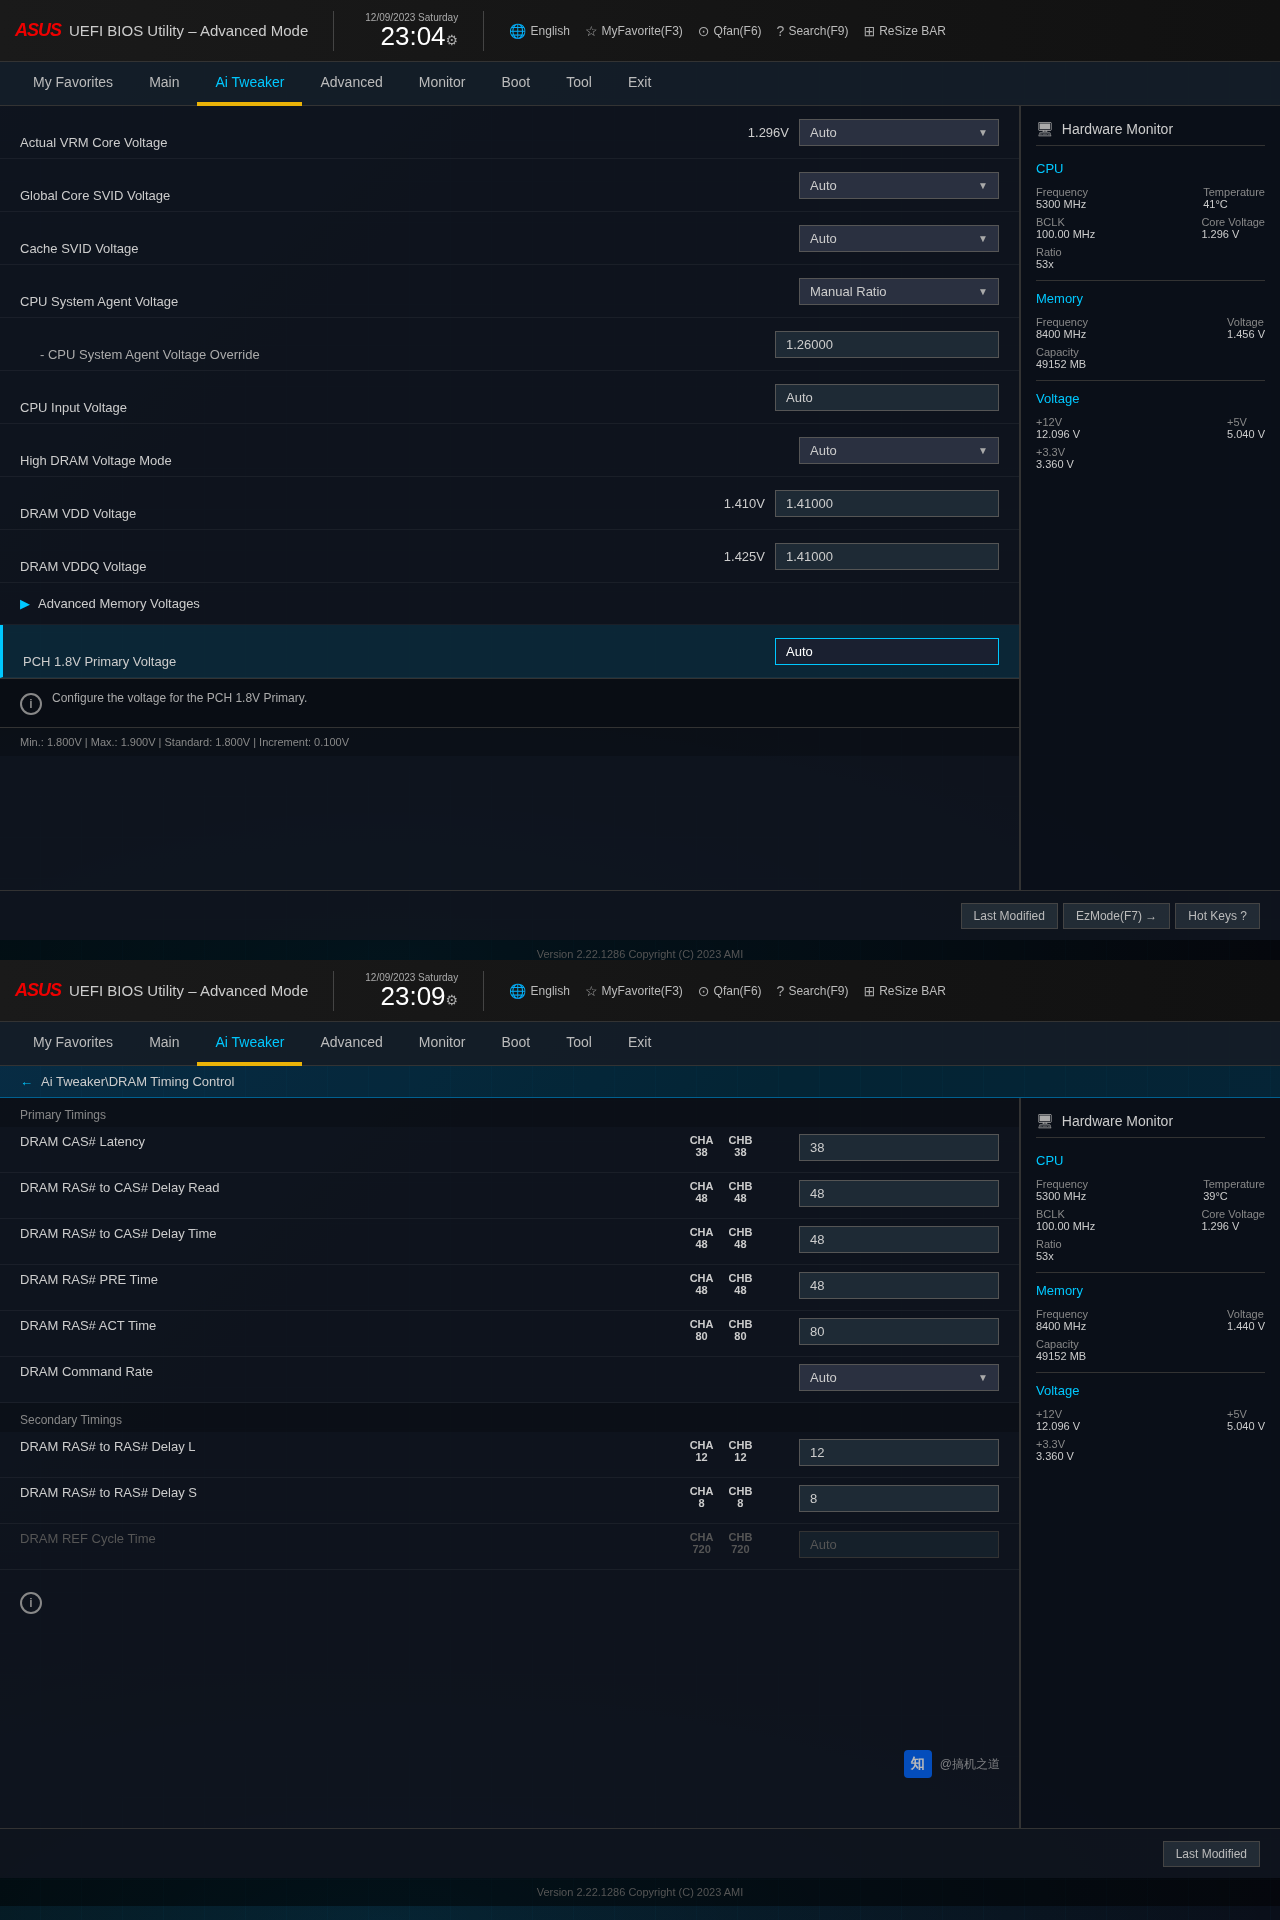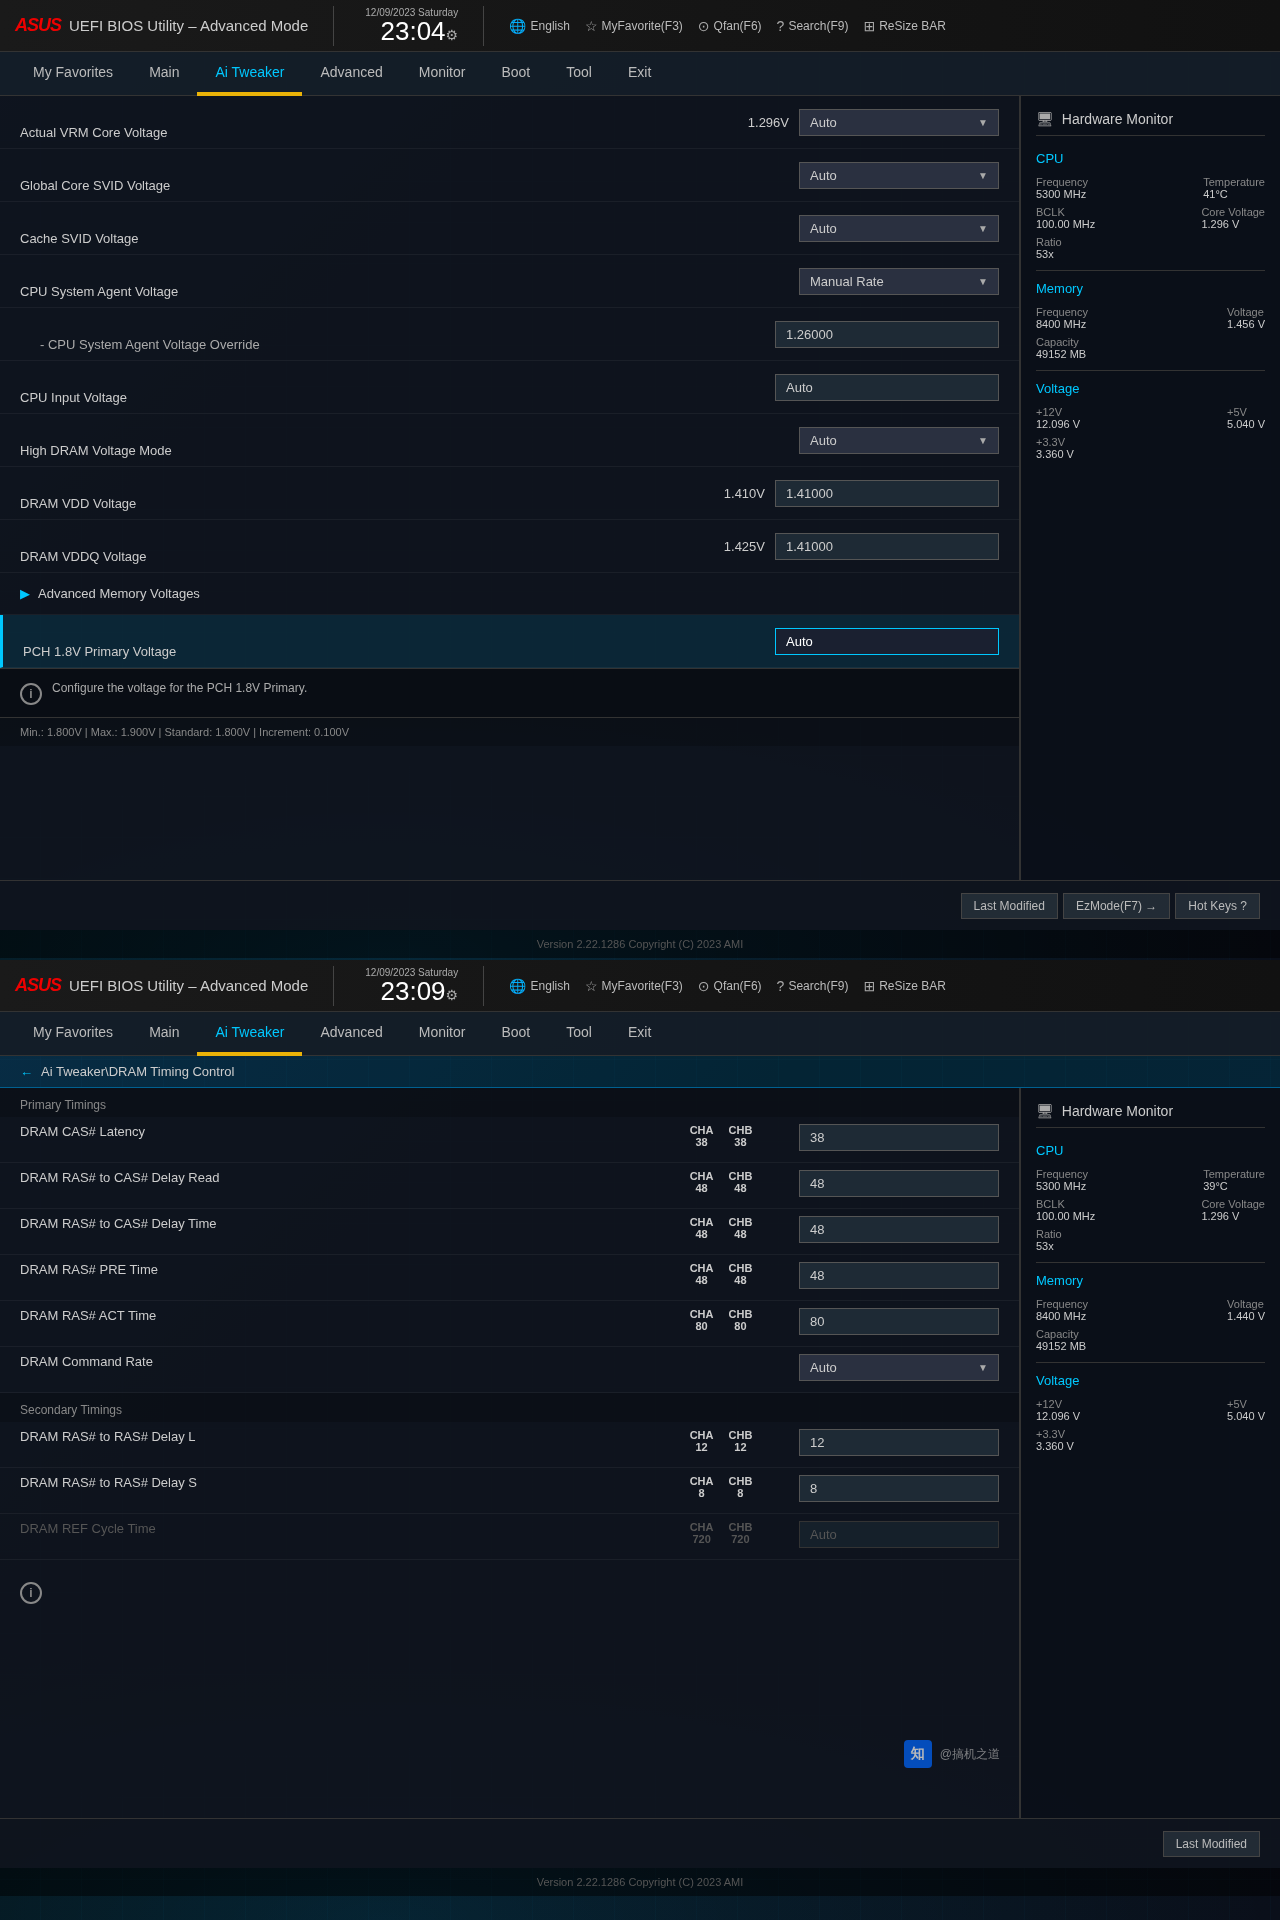--- a/index.html
+++ b/index.html
@@ -37,21 +37,21 @@
       height: 300px;
       background: radial-gradient(ellipse at 30% 100%, rgba(0,180,255,0.15) 0%, transparent 70%);
       pointer-events: none;
     }
 
     
     .top-bar {
       display: flex;
       align-items: center;
       background: linear-gradient(90deg, #1a1a1a, #111);
-      height: 52px;
+      height: 62px;
       padding: 0 15px;
       gap: 20px;
       border-bottom: 1px solid #333;
       position: relative;
       z-index: 10;
     }
 
     .asus-logo {
       display: flex;
       align-items: center;
@@ -531,21 +531,21 @@
         <div class="dropdown-control">
           <span>Auto</span>
             <span class="arrow">▼</span>
         </div>
       </div>
 
       <div class="setting-row">
         <span class="setting-label">CPU System Agent Voltage</span>
         <span class="setting-value"></span>
         <div class="dropdown-control">
-          <span>Manual Rate</span>
+          <span>Manual Ratio</span>
             <span class="arrow">▼</span>
         </div>
       </div>
 
       <div class="setting-row">
         <span class="setting-label sub-item">- CPU System Agent Voltage Override</span>
         <span class="setting-value"></span>
         <div class="text-input">1.26000</div>
       </div>
 

